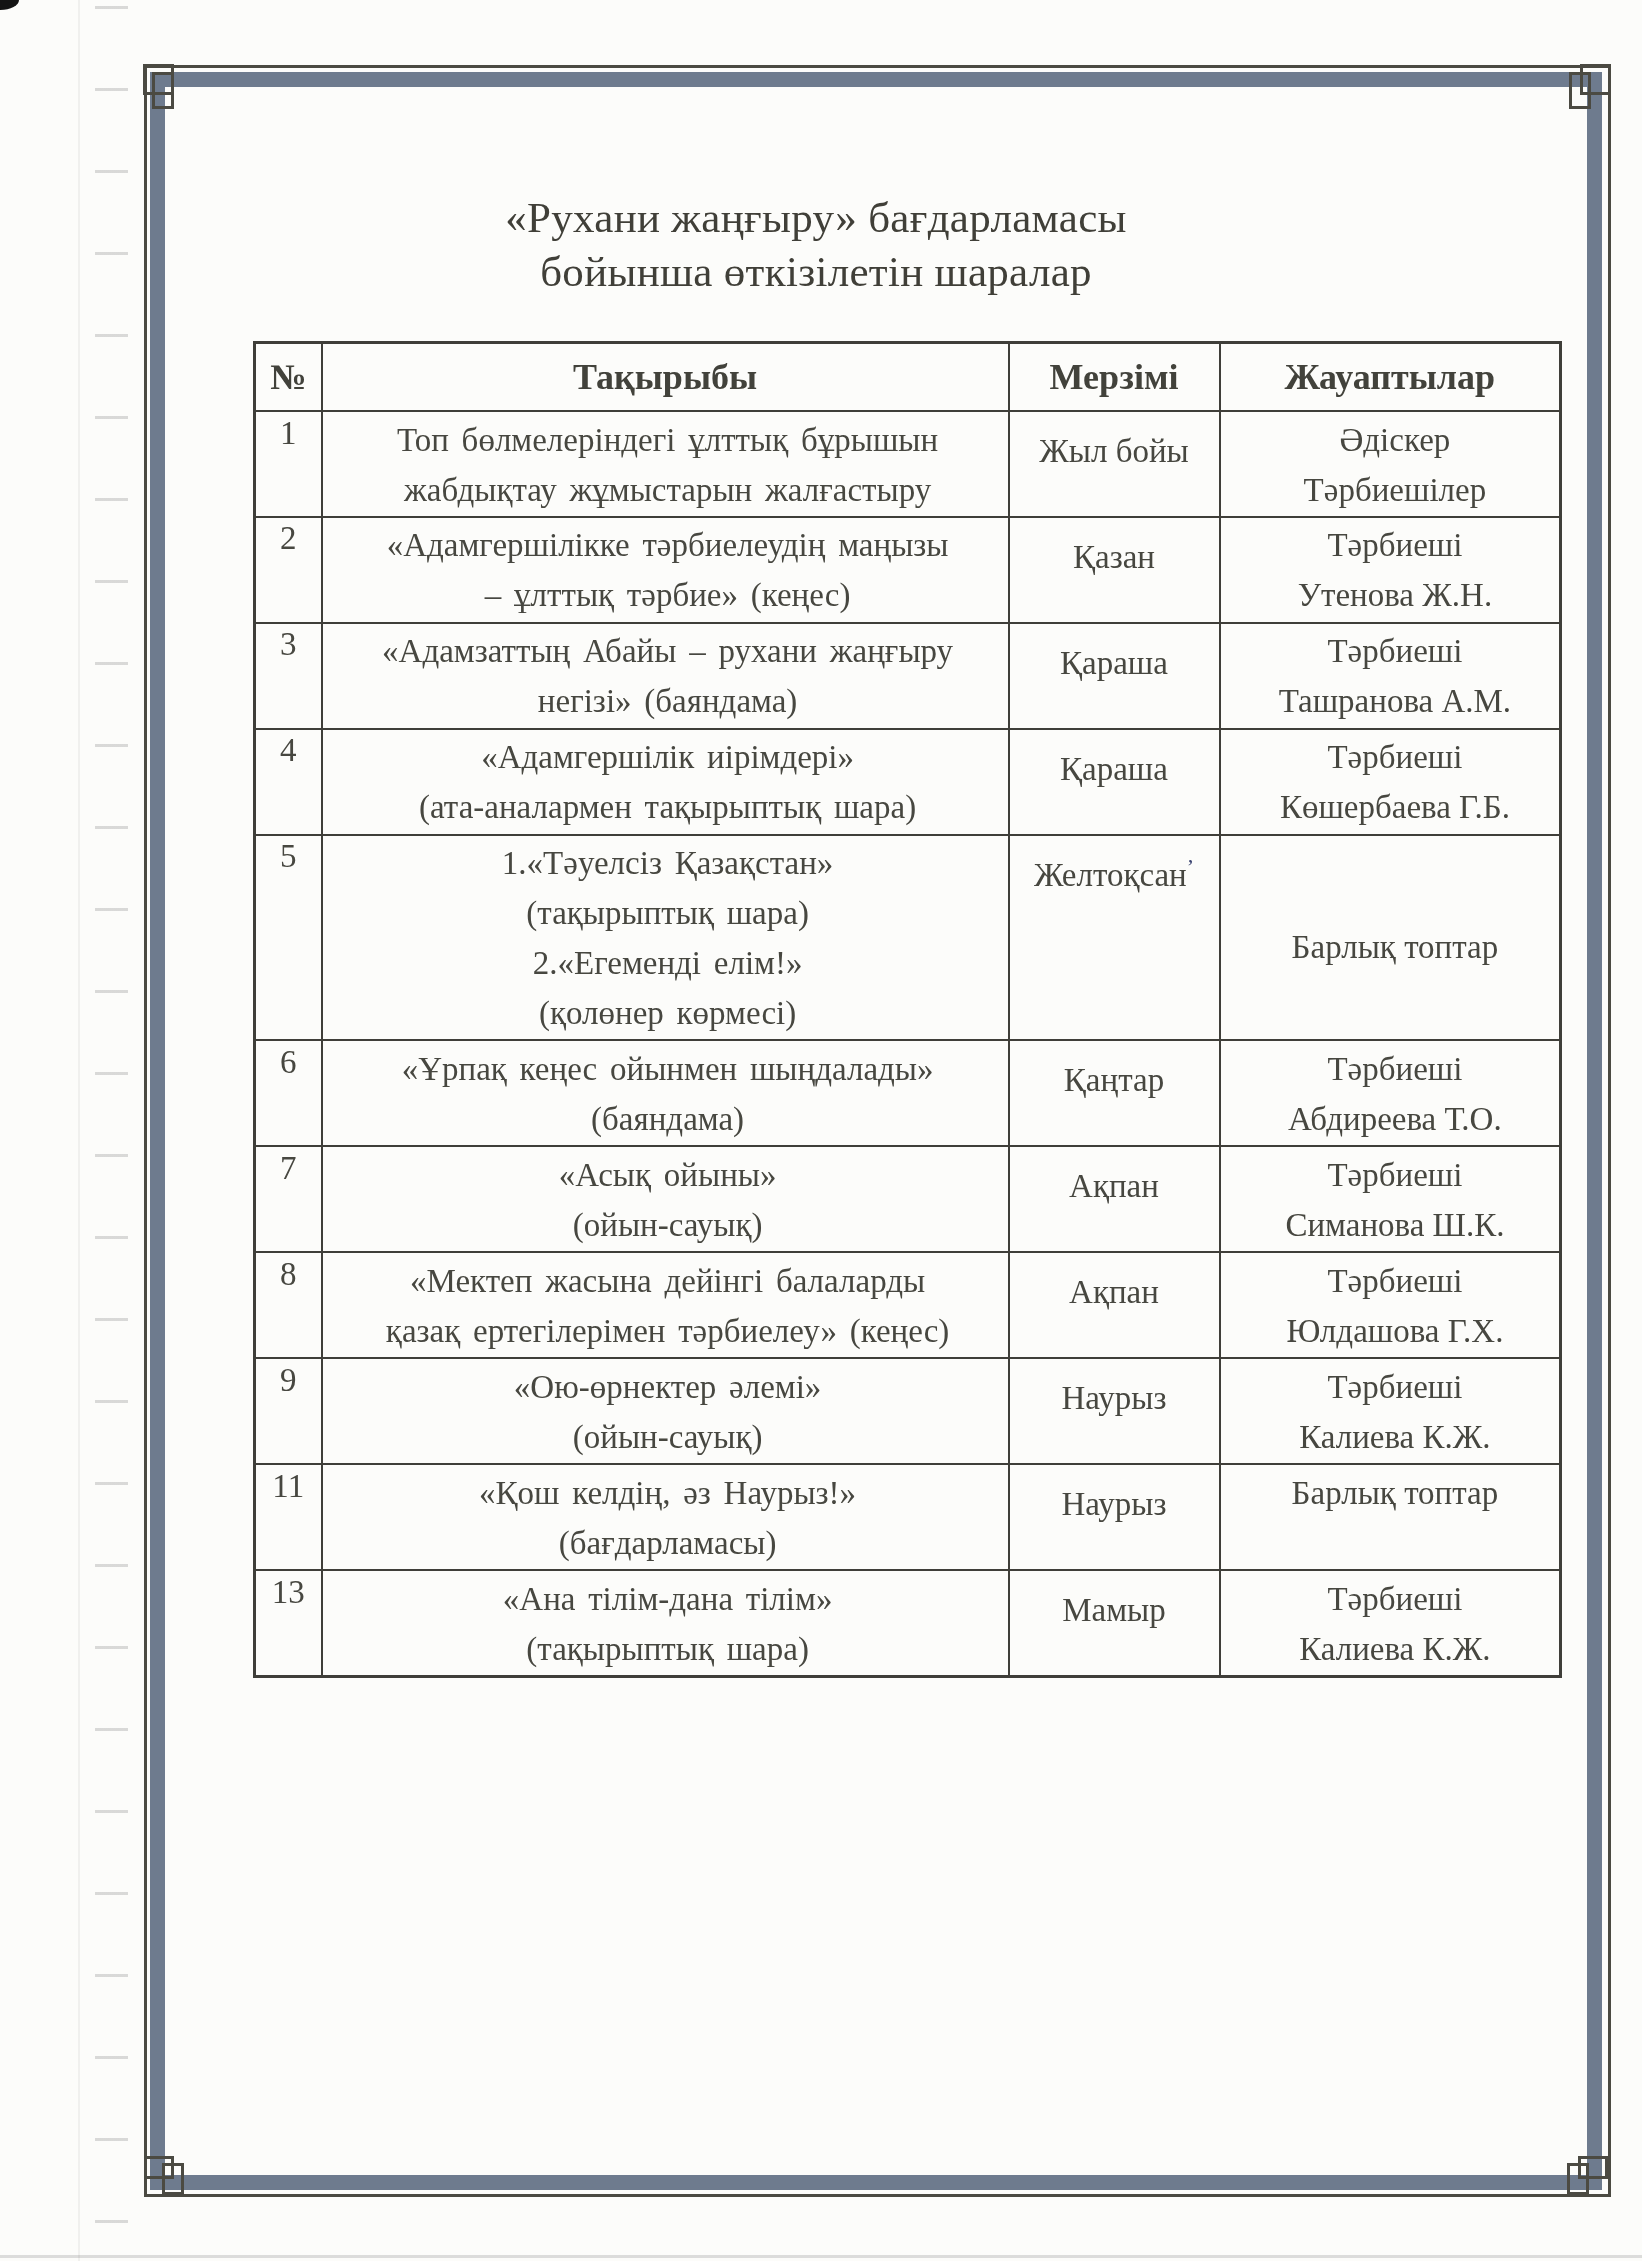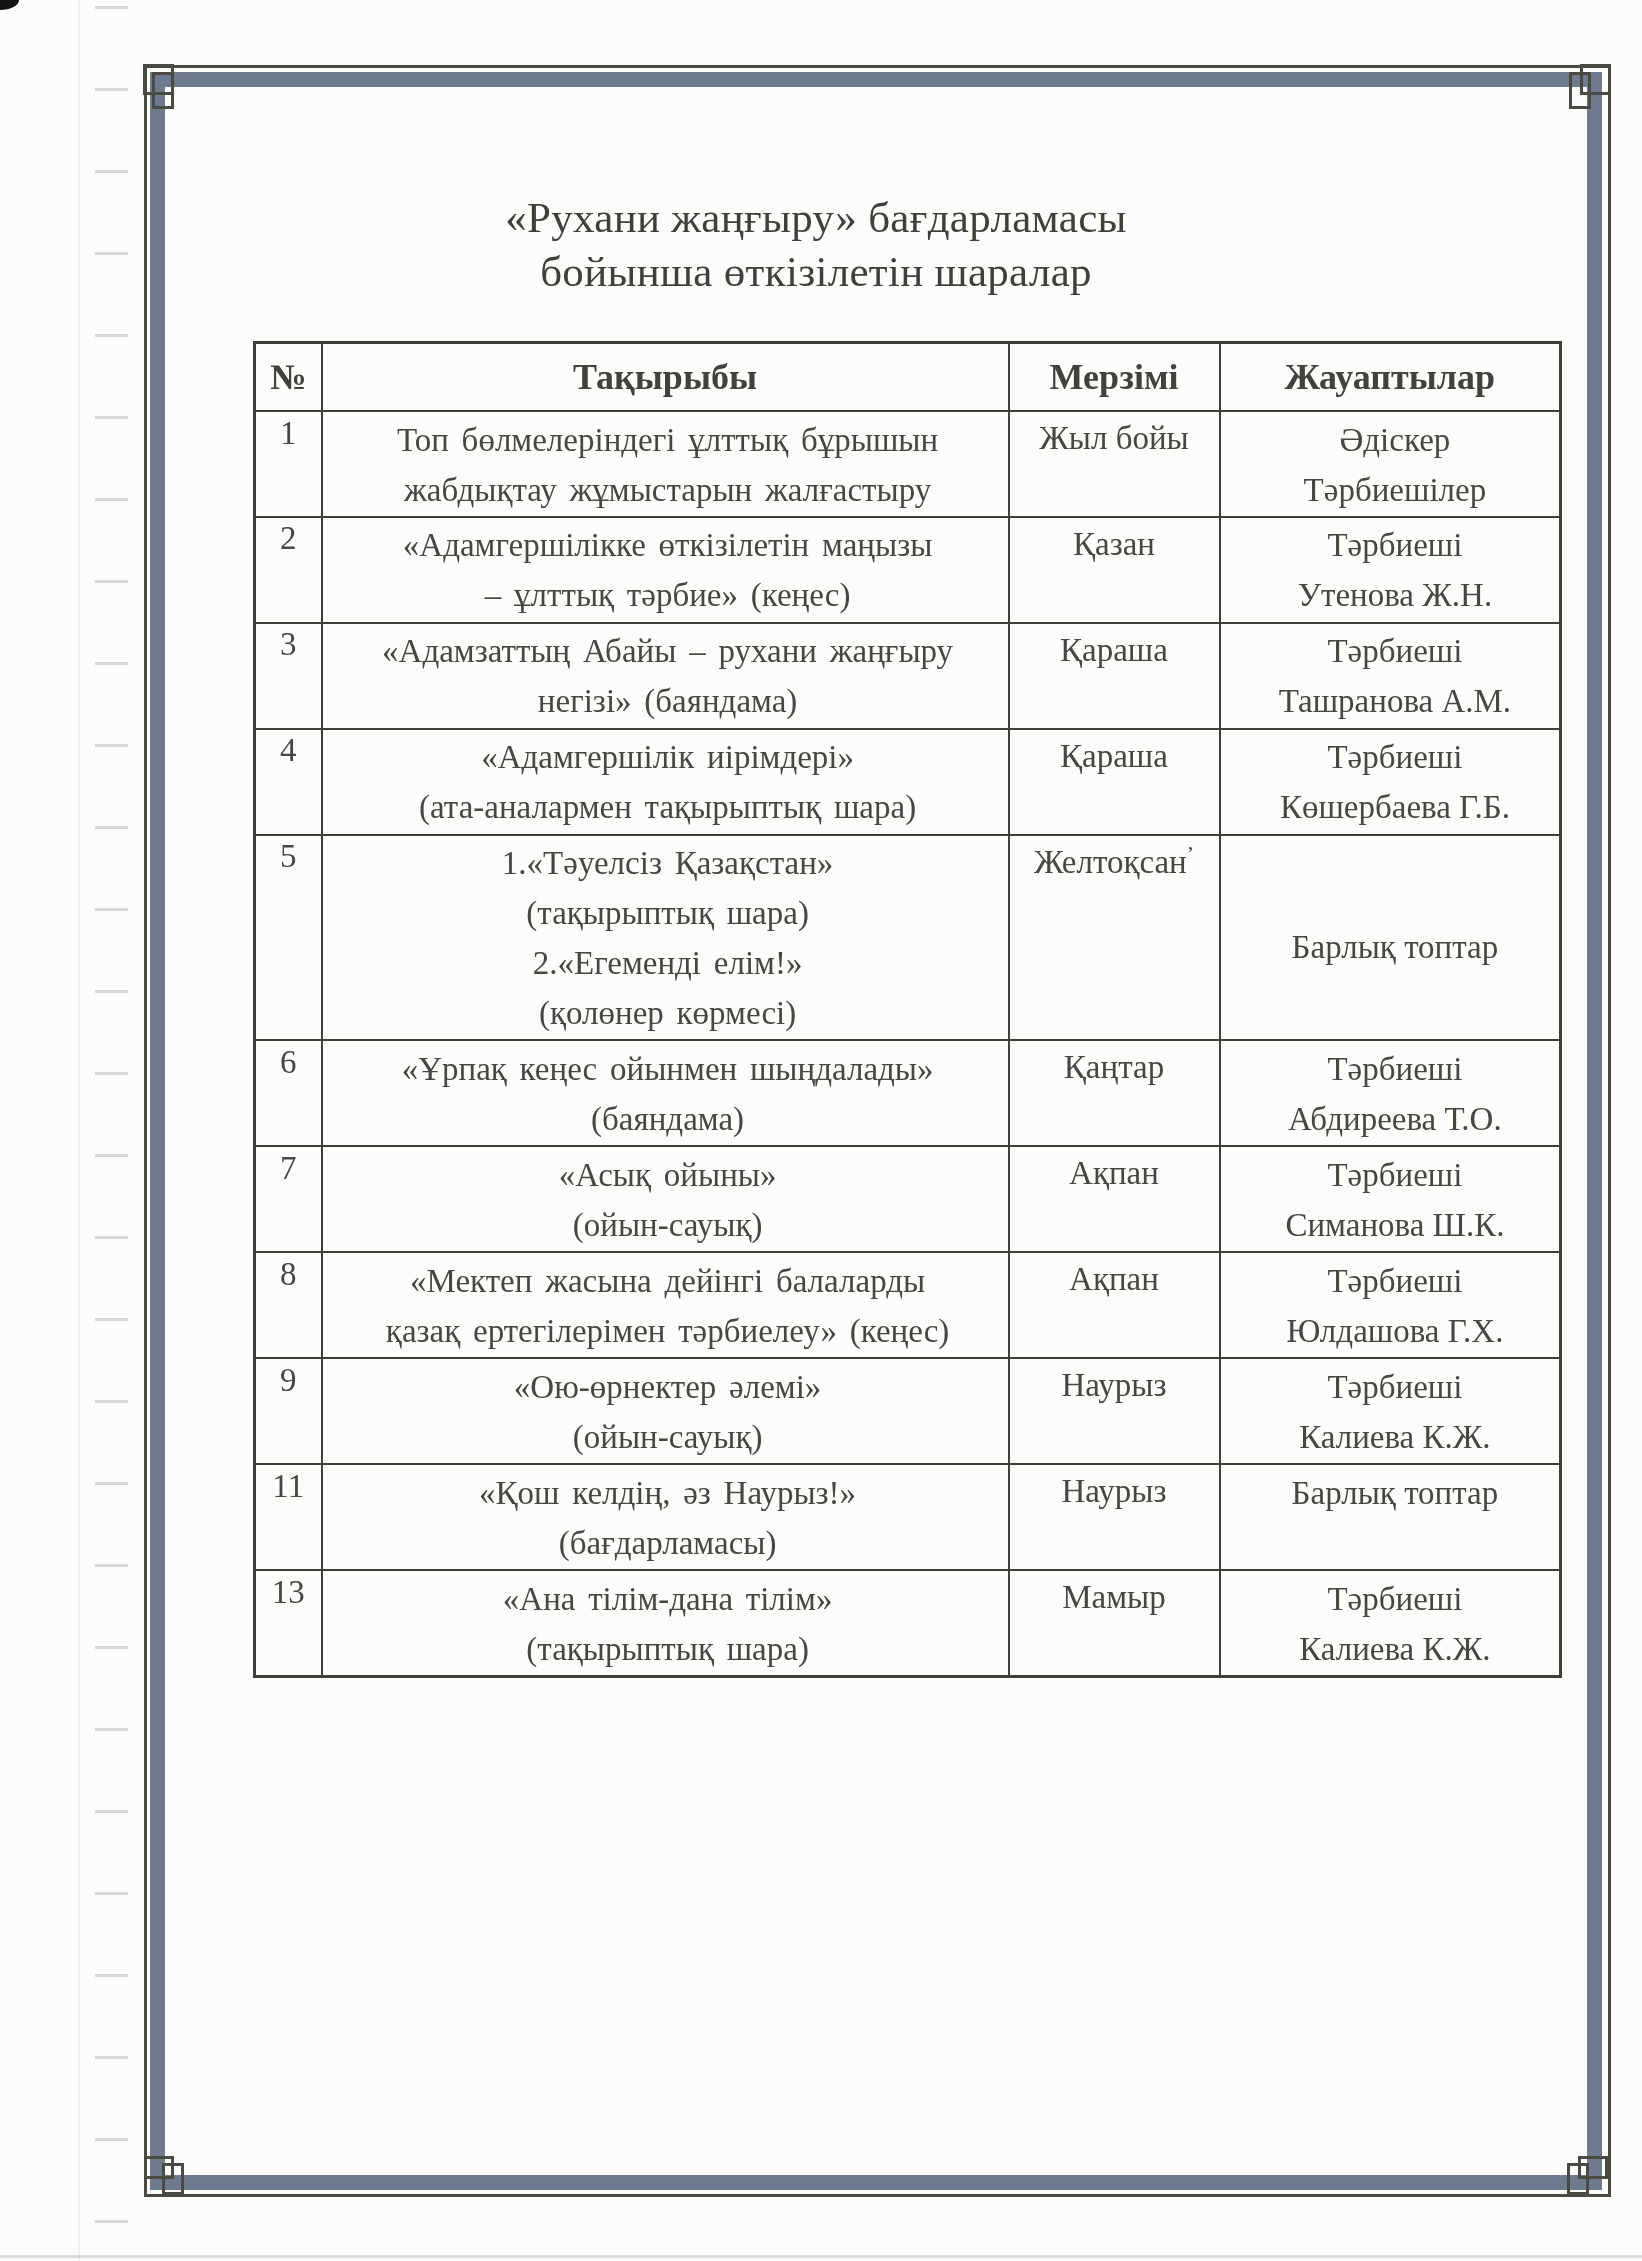--- a/index.html
+++ b/index.html
@@ -55,21 +55,21 @@
     height:66px;padding:0;
   }
   thead th{border-bottom-width:3.9px;}
   tbody tr{height:100px;}
   tbody tr:nth-child(5){height:187px;}
   tbody tr:nth-child(13){height:153px;}
   td{font-size:33px;text-align:center;}
   .line{line-height:50px;}
   .c-num{text-align:center;padding-top:2.6px;width:64px;}
   .c-topic{padding:2.6px 10.3px 1.3px 15.5px;word-spacing:4.5px;}
-  .c-date{text-align:center;padding-top:1px;}
+  .c-date{text-align:center;padding-top:14px;}
   .c-resp{padding:2.6px 5.2px 1.3px 15.5px;}
   tbody tr:nth-child(5) .c-resp{padding-top:86px;}
   .mark{font-size:22px;color:#36406e;vertical-align:super;line-height:0;}
 </style>
 </head>
 <body>
 
 <div class="page">
 
   <div class="corner-sliver"></div>
@@ -120,21 +120,21 @@
               <div class="line">Жыл бойы</div>
             </td>
     <td class="c-resp">
               <div class="line">Әдіскер</div>
               <div class="line">Тәрбиешілер</div>
             </td>
   </tr>
           <tr>
     <td class="c-num">2</td>
     <td class="c-topic">
-              <div class="line">«Адамгершілікке өткізілетін маңызы</div>
+              <div class="line">«Адамгершілікке тәрбиелеудің маңызы</div>
               <div class="line">– ұлттық тәрбие» (кеңес)</div>
             </td>
     <td class="c-date">
               <div class="line">Қазан</div>
             </td>
     <td class="c-resp">
               <div class="line">Тәрбиеші</div>
               <div class="line">Утенова Ж.Н.</div>
             </td>
   </tr>

